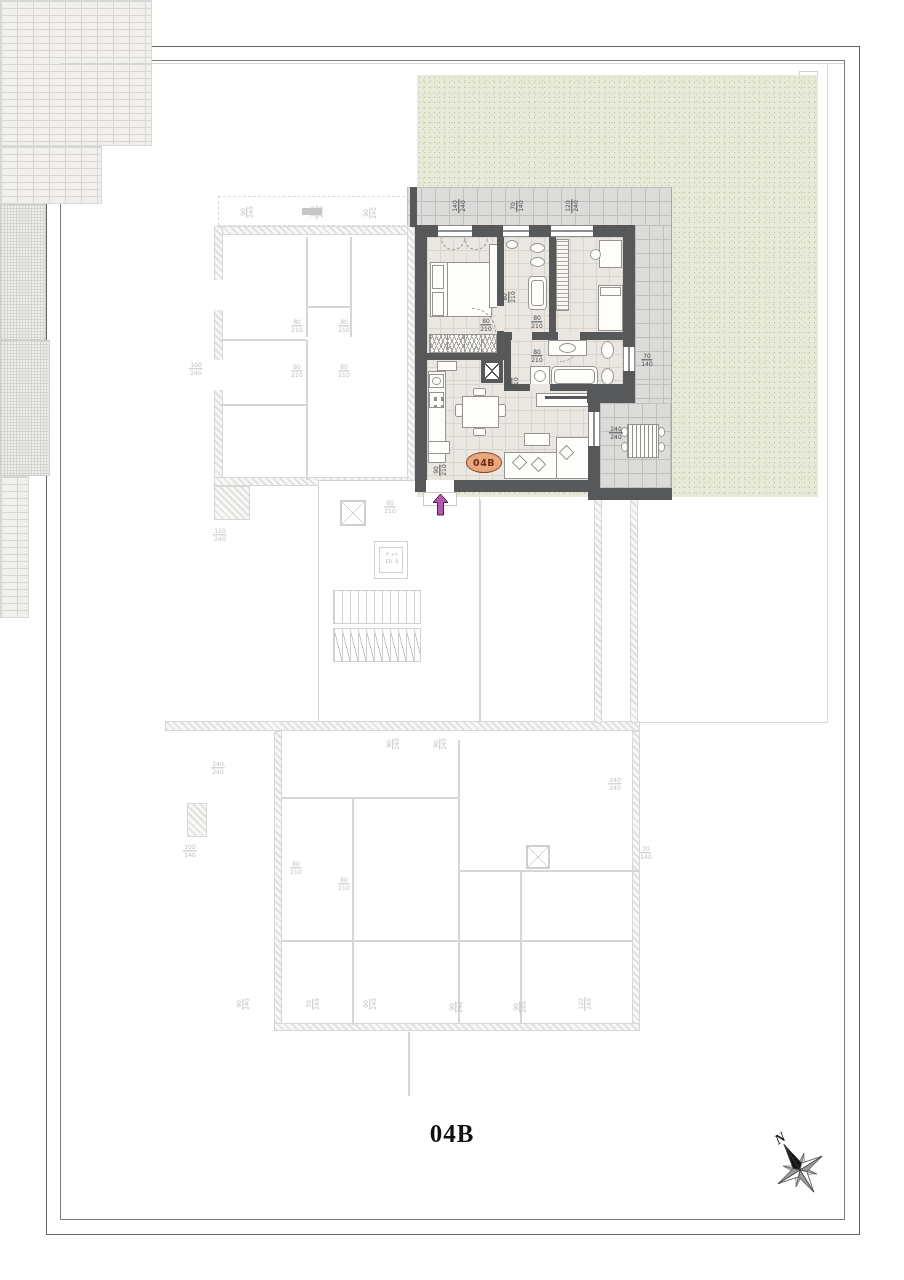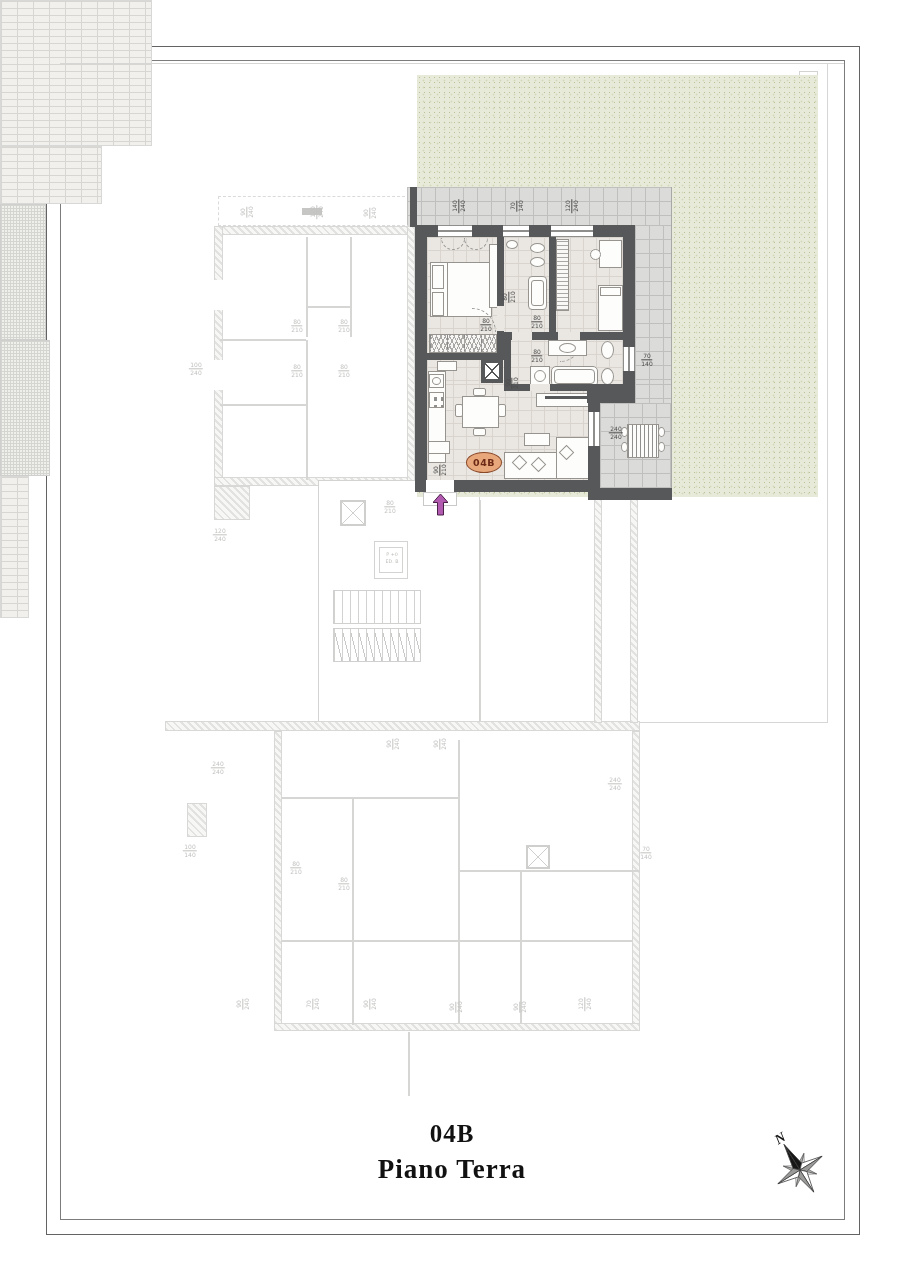--- a/index.html
+++ b/index.html
@@ -390,21 +390,20 @@
         <span class="b">240</span>
       </div>
       <div class="dim v f" style="left: 585px; top: 1004px;">
         <span class="t">120</span>
         <span class="b">240</span>
       </div>
     </div>
 
   <div class="title">
     <div class="t1">04B</div>
-    <div class="t2">Piano Terra</div>
   </div>
 
   <svg class="abs" style="left:750px;top:1120px;z-index:50;" width="100" height="100" viewBox="-50 -50 100 100">
     <g transform="rotate(-32)">
 
       <g stroke="#555" stroke-width="0.6">
         <polygon points="12,-12 6,-1.5 0,0" fill="#fff"></polygon>
           <polygon points="12,-12 1.5,-6 0,0" fill="#b5b5b3"></polygon>
         <polygon points="12,12 1.5,6 0,0" fill="#fff"></polygon>
           <polygon points="12,12 6,1.5 0,0" fill="#b5b5b3"></polygon>

